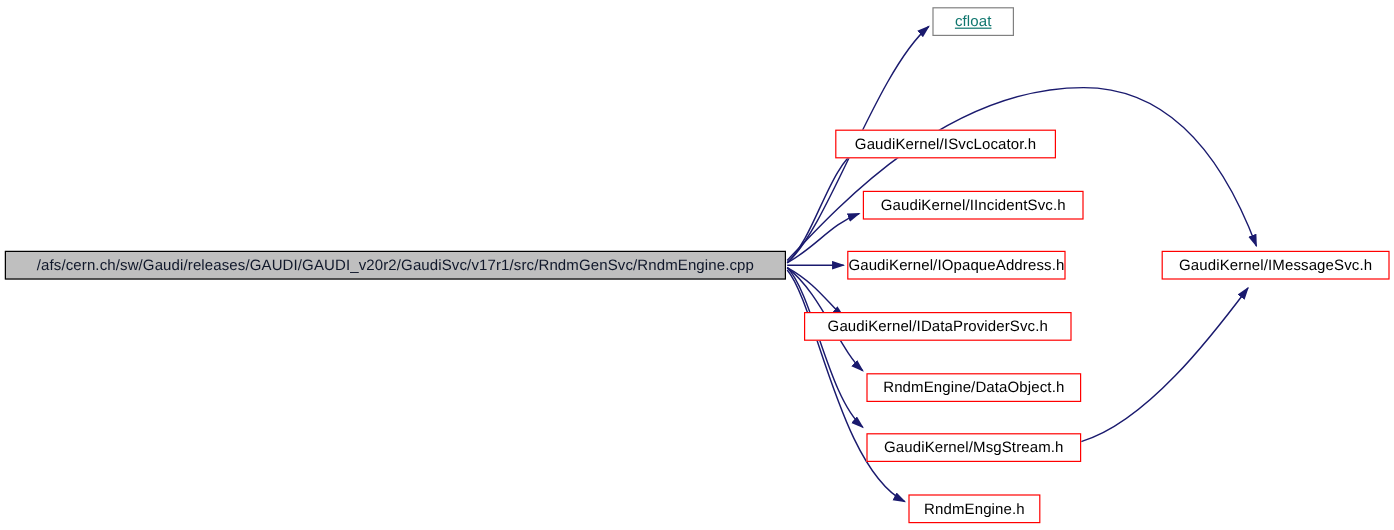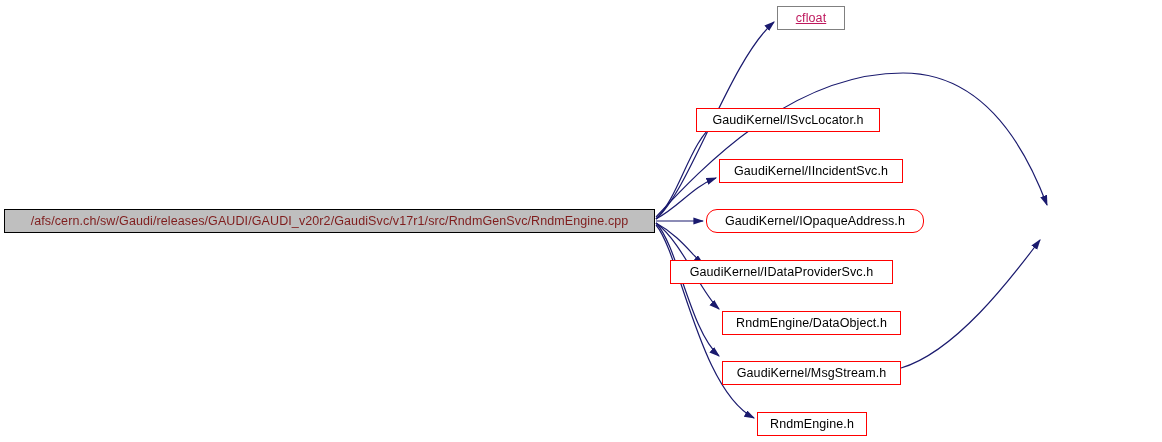--- a/index.html
+++ b/index.html
@@ -31,26 +31,26 @@
     align-items: center;
     justify-content: center;
     white-space: nowrap;
     font-size: 12.5px;
     line-height: 1;
     letter-spacing: 0.1px;
   }
   .node.root {
     background: #bfbfbf;
     border: 1px solid #000000;
-    color: #7f1d1d;
+    color: #0f172a;
   }
   .node.ext {
     background: #ffffff;
     border: 1px solid #808080;
-    color: #be185d;
+    color: #0f766e;
     text-decoration: underline;
   }
   .node.hdr {
     background: #ffffff;
     border: 1px solid #ff0000;
     color: #000000;
   }
 </style>
 </head>
 <body>
@@ -86,34 +86,37 @@
   </div>
 
   <div class="node hdr" style="left:696px; top:108px; width:184px; height:24px;">
     <span>GaudiKernel/ISvcLocator.h</span>
   </div>
 
   <div class="node hdr" style="left:719px; top:159px; width:184px; height:24px;">
     <span>GaudiKernel/IIncidentSvc.h</span>
   </div>
 
-  <div class="node hdr" style="left:706px; top:209px; width:218px; height:24px;border-radius:11px;">
+  <div class="node hdr" style="left:706px; top:209px; width:182px; height:24px;">
     <span>GaudiKernel/IOpaqueAddress.h</span>
   </div>
 
   <div class="node hdr" style="left:670px; top:260px; width:223px; height:24px;">
     <span>GaudiKernel/IDataProviderSvc.h</span>
   </div>
 
   <div class="node hdr" style="left:722px; top:311px; width:179px; height:24px;">
     <span>RndmEngine/DataObject.h</span>
   </div>
 
   <div class="node hdr" style="left:757px; top:412px; width:110px; height:24px;">
     <span>RndmEngine.h</span>
   </div>
 
   <div class="node hdr" style="left:722px; top:361px; width:179px; height:24px;">
     <span>GaudiKernel/MsgStream.h</span>
   </div>
 
+  <div class="node hdr" style="left:968px; top:209px; width:190px; height:24px;">
+    <span>GaudiKernel/IMessageSvc.h</span>
+  </div>
 
 </div>
 
 </body></html>

